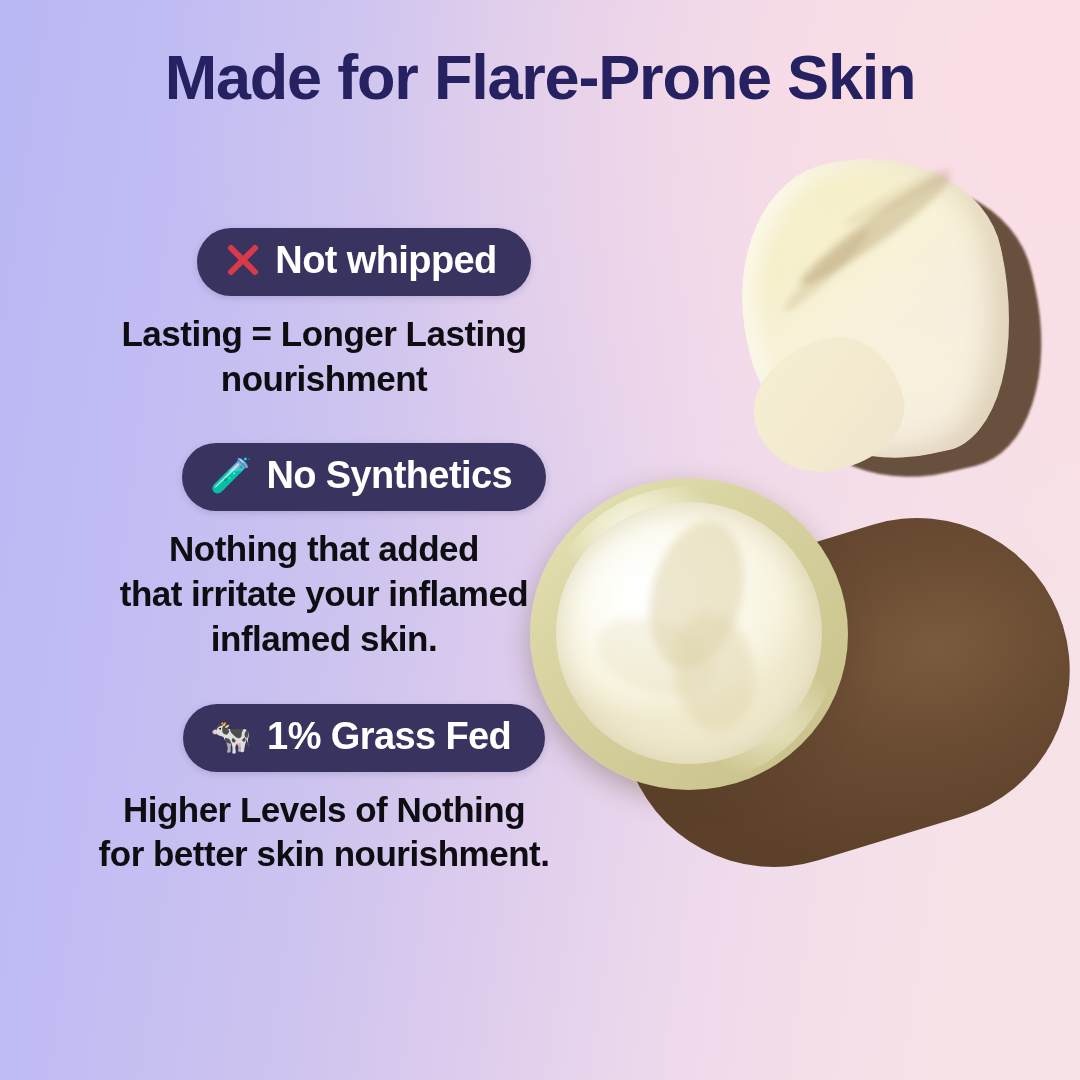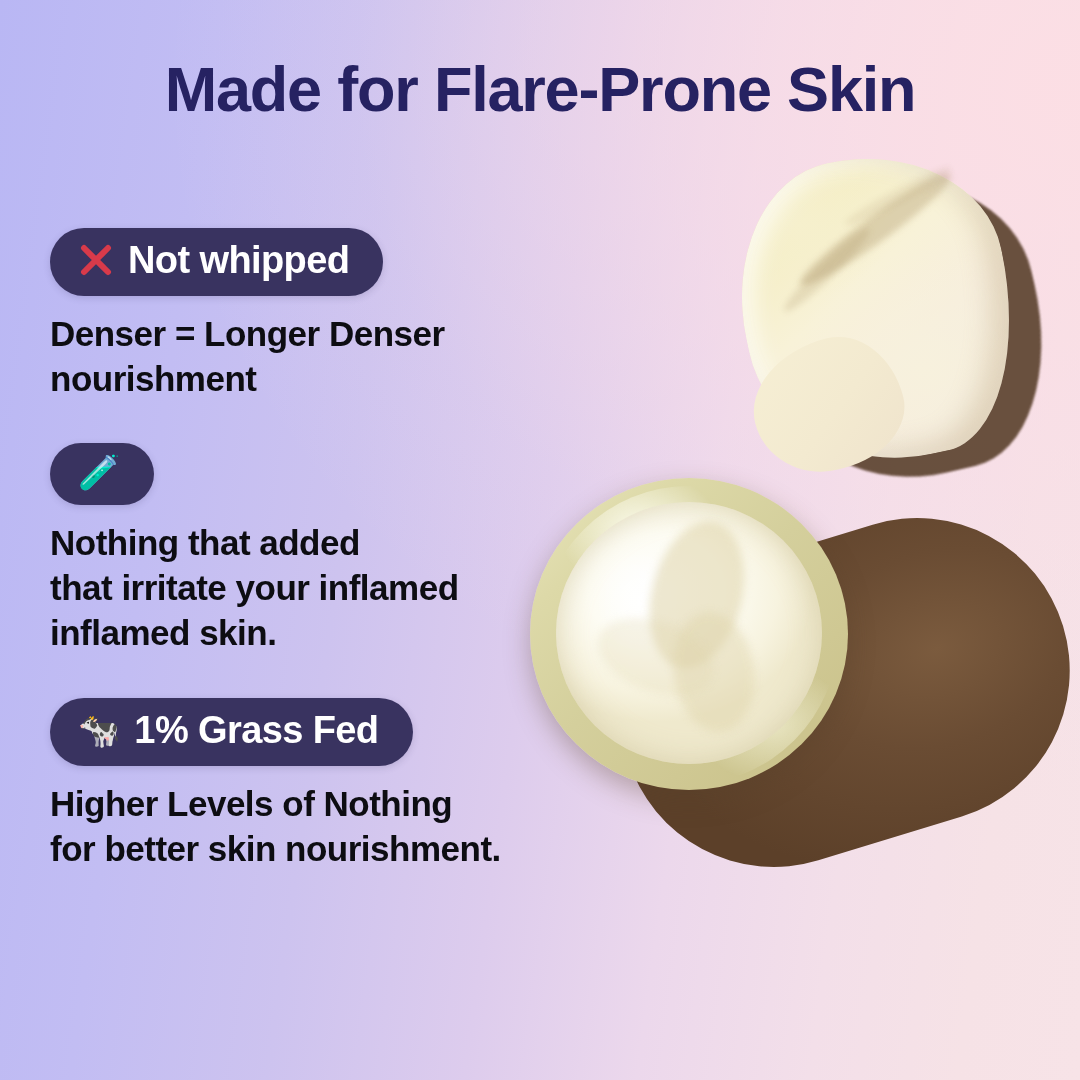--- a/index.html
+++ b/index.html
@@ -25,38 +25,39 @@
         #f3dfe9 78%,
         #f6e2e6 90%,
         #f7e3e7 100%);
     overflow:hidden;
   }
 
   
   .title {
     position:absolute;
     left:0; right:0;
-    top:56px;
+    top:44px;
     text-align:center;
     font-size:63px;
     line-height:1.05;
     font-weight:bold;
     letter-spacing:-1.2px;
     color:#262262;
     white-space:nowrap;
     z-index:6;
   }
 
   
   .features {
     position:absolute;
-    left:50px;
+    left:44px;
     top:228px;
     width:640px;
     z-index:6;
+    text-align:center;
   }
 
   .feature { margin-bottom:42px; }
   .feature:last-child { margin-bottom:0; }
 
   .pill {
     display:inline-flex;
     align-items:center;
     gap:14px;
     background:#393360;
@@ -238,28 +239,29 @@
       <div class="pill">
         <span class="pill-emoji">
           <svg class="x-icon" viewBox="0 0 36 36" aria-hidden="true">
             <line x1="6" y1="6" x2="30" y2="30" stroke="#d83a4a" stroke-width="6" stroke-linecap="round"></line>
             <line x1="30" y1="6" x2="6" y2="30" stroke="#d83a4a" stroke-width="6" stroke-linecap="round"></line>
           </svg>
         </span>
         <span class="pill-label">Not whipped</span>
       </div>
       <div class="desc">
-        <span class="ln">Denser = Longer Denser</span>
+        <span class="ln">Lasting = Longer Lasting</span>
         <span class="ln">nourishment</span>
       </div>
     </div>
 
     <div class="feature">
       <div class="pill">
         <span class="pill-emoji">🧪</span>
+        <span class="pill-label">No Synthetics</span>
       </div>
       <div class="desc">
         <span class="ln">Nothing that added</span>
         <span class="ln">that irritate your inflamed</span>
         <span class="ln">inflamed skin.</span>
       </div>
     </div>
 
     <div class="feature">
       <div class="pill">

